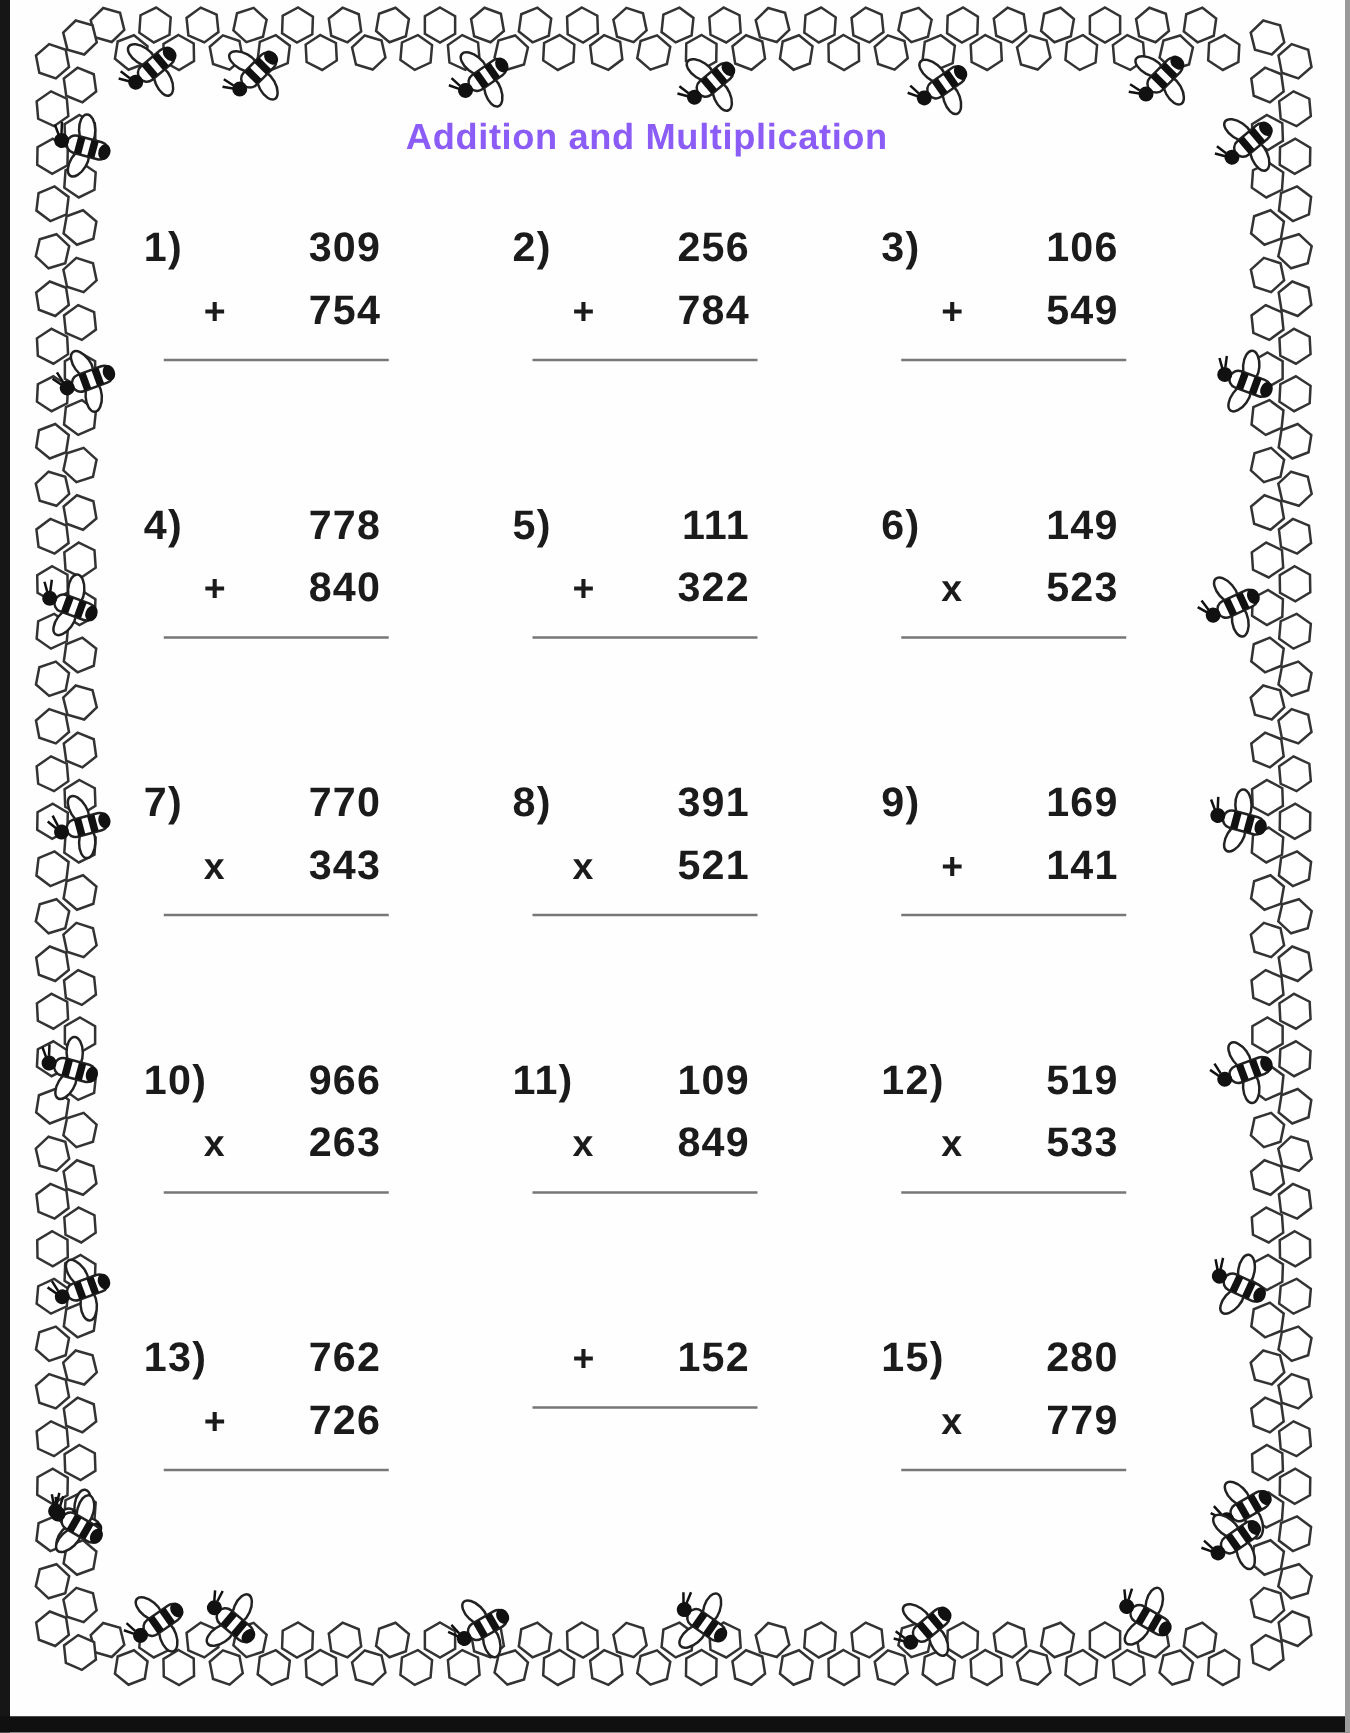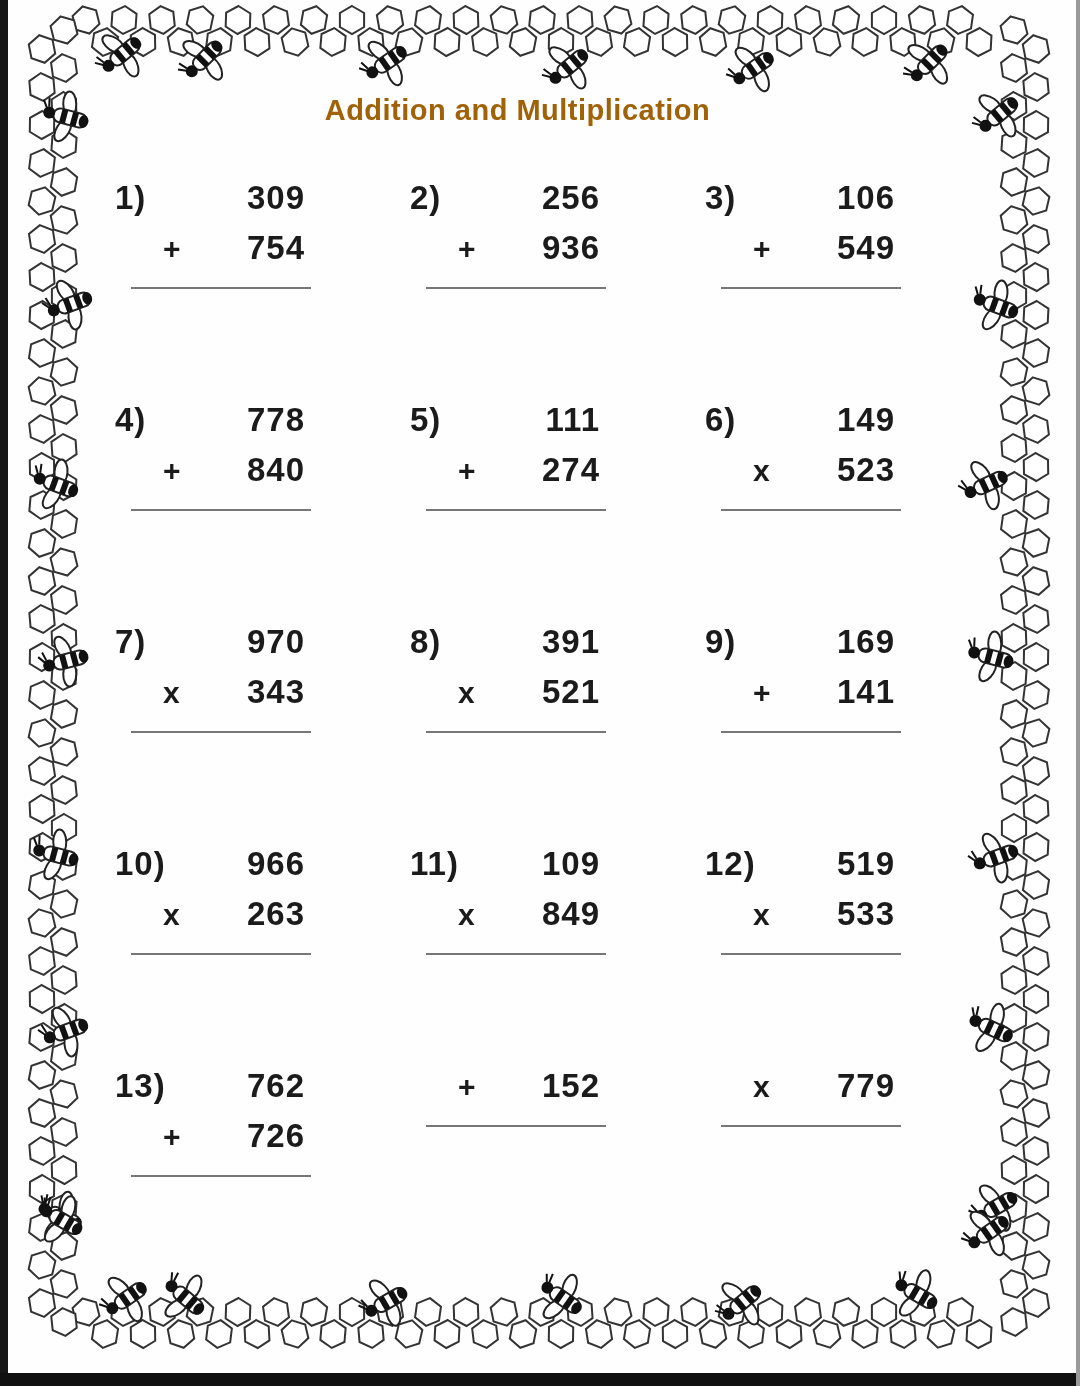--- a/index.html
+++ b/index.html
@@ -36,21 +36,21 @@
     width: 1080px; height: 1386px;
     pointer-events: none;
   }
   
   .title {
     position: absolute;
     left: 95px; top: 94px; width: 845px;
     text-align: center;
     font-size: 29px;
     font-weight: bold;
-    color: #a16207;
+    color: #8b5cf6;
     letter-spacing: 0.5px;
   }
   
   .problems {
     position: absolute;
     left: 95px; top: 181px;
     display: grid;
     grid-template-columns: repeat(3, 295px);
     grid-auto-rows: 132px;
     row-gap: 90px;
@@ -391,21 +391,21 @@
       <div class="answer-line"></div>
     </div>
 
     <div class="problem">
       <div class="line top-line">
         <span class="pnum">2)</span>
         <span class="operand">256</span>
       </div>
       <div class="line bottom-line">
         <span class="op">+</span>
-        <span class="operand">936</span>
+        <span class="operand">784</span>
       </div>
       <div class="answer-line"></div>
     </div>
 
     <div class="problem">
       <div class="line top-line">
         <span class="pnum">3)</span>
         <span class="operand">106</span>
       </div>
       <div class="line bottom-line">
@@ -427,41 +427,41 @@
       <div class="answer-line"></div>
     </div>
 
     <div class="problem">
       <div class="line top-line">
         <span class="pnum">5)</span>
         <span class="operand">111</span>
       </div>
       <div class="line bottom-line">
         <span class="op">+</span>
-        <span class="operand">274</span>
+        <span class="operand">322</span>
       </div>
       <div class="answer-line"></div>
     </div>
 
     <div class="problem">
       <div class="line top-line">
         <span class="pnum">6)</span>
         <span class="operand">149</span>
       </div>
       <div class="line bottom-line">
         <span class="op">x</span>
         <span class="operand">523</span>
       </div>
       <div class="answer-line"></div>
     </div>
 
     <div class="problem">
       <div class="line top-line">
         <span class="pnum">7)</span>
-        <span class="operand">970</span>
+        <span class="operand">770</span>
       </div>
       <div class="line bottom-line">
         <span class="op">x</span>
         <span class="operand">343</span>
       </div>
       <div class="answer-line"></div>
     </div>
 
     <div class="problem">
       <div class="line top-line">
@@ -537,20 +537,24 @@
 
     <div class="problem">
       <div class="line bottom-line">
         <span class="op">+</span>
         <span class="operand">152</span>
       </div>
       <div class="answer-line"></div>
     </div>
 
     <div class="problem">
+      <div class="line top-line">
+        <span class="pnum">15)</span>
+        <span class="operand">280</span>
+      </div>
       <div class="line bottom-line">
         <span class="op">x</span>
         <span class="operand">779</span>
       </div>
       <div class="answer-line"></div>
     </div>
 
   </div>
 </div>
 

